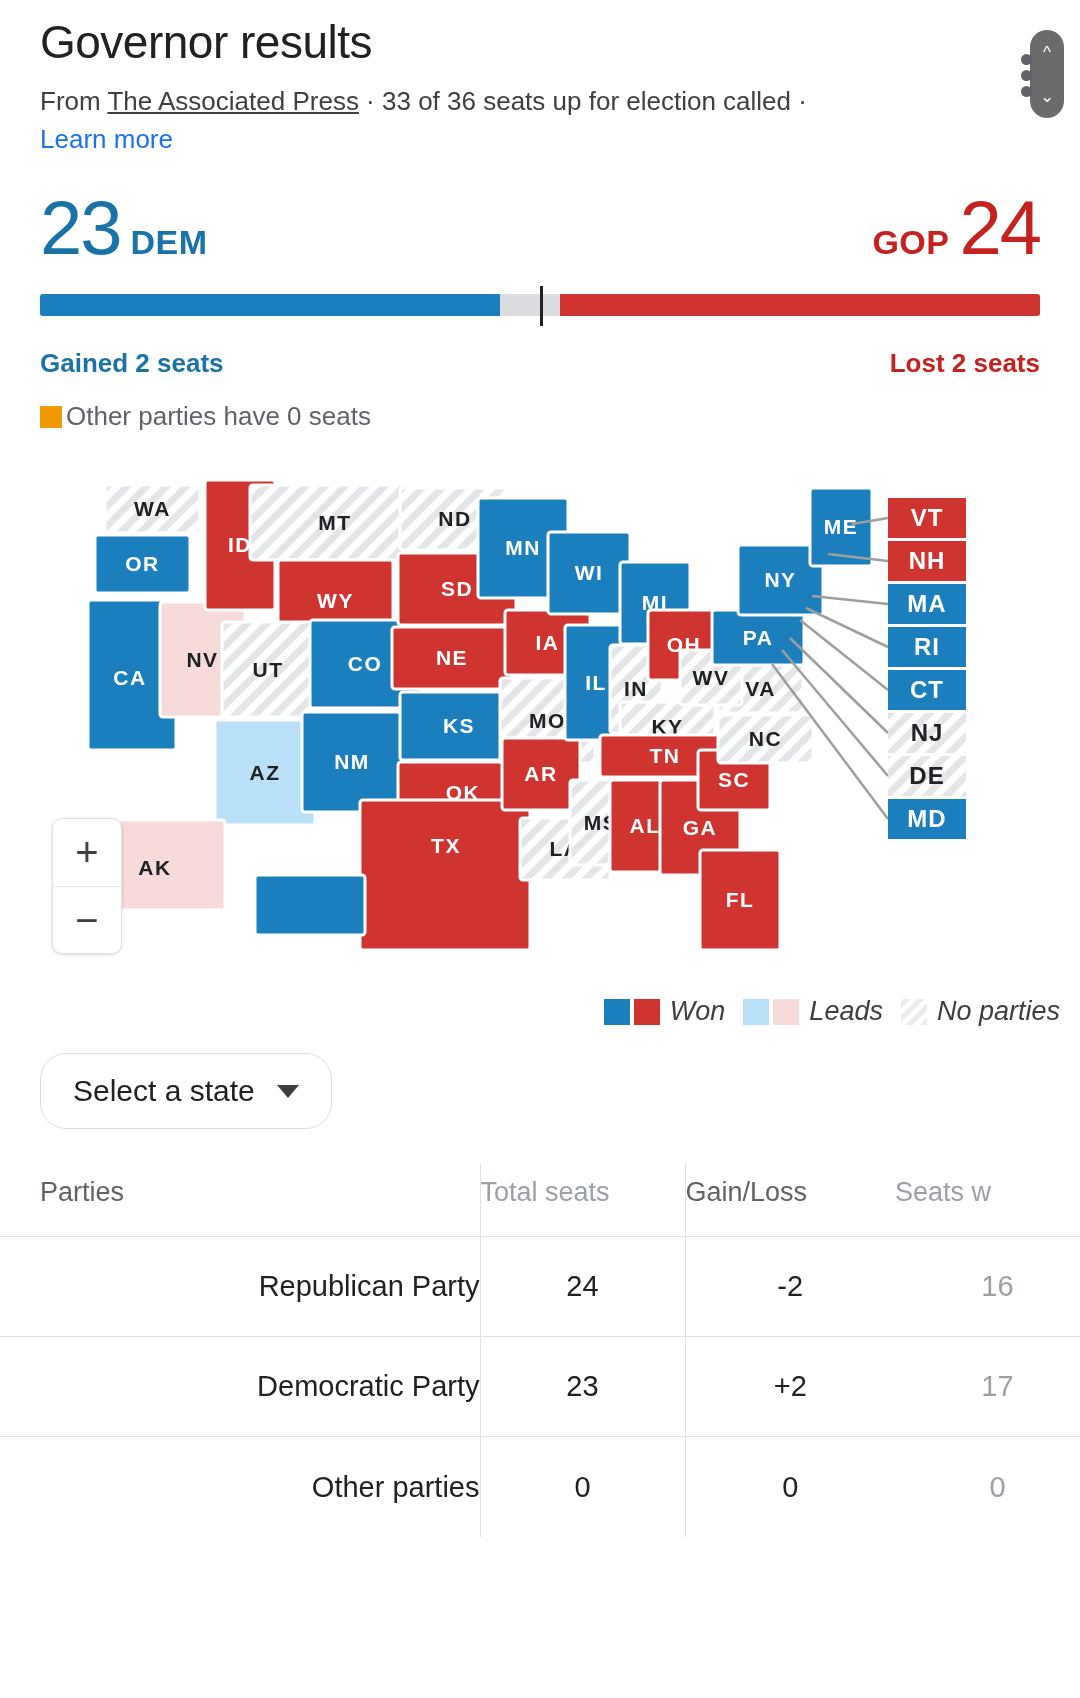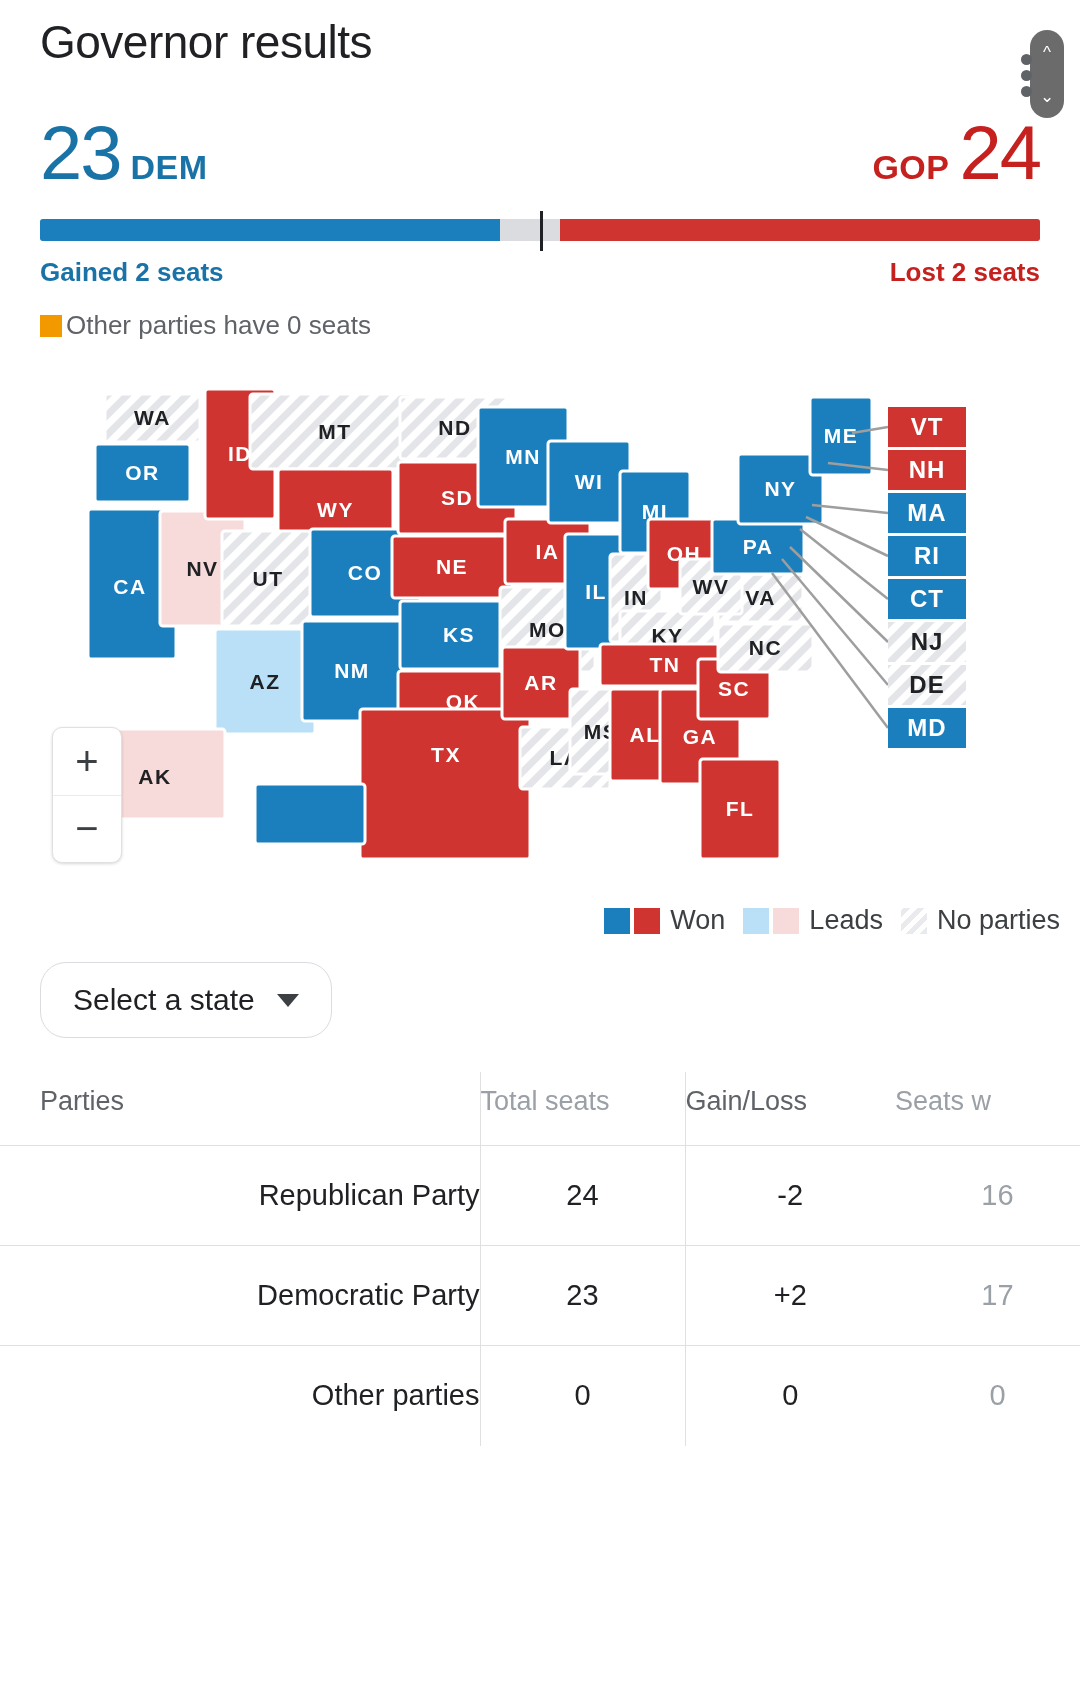--- a/index.html
+++ b/index.html
@@ -49,21 +49,21 @@
   .cell-right { display:flex; align-items:baseline; gap:10px; }
 
   .bar-wrap {
     position:relative; margin-top:30px; height:22px;
     background:#dadce0; border-radius:3px;
   }
   .bar-dem { position:absolute; left:0; top:0; bottom:0; background:#1b7fbd; border-radius:3px 0 0 3px; }
   .bar-gop { position:absolute; right:0; top:0; bottom:0; background:#cf3430; border-radius:0 3px 3px 0; }
   .bar-mid { position:absolute; left:50%; top:-8px; bottom:-10px; width:3px; background:#202124; }
 
-  .gain-row { display:flex; justify-content:space-between; margin-top:16px; }
+  .gain-row { display:flex; justify-content:space-between; margin-top:32px; }
   .gain-dem { color:#1a73a7; font-size:26px; font-weight:700; }
   .gain-gop { color:#c5221f; font-size:26px; font-weight:700; }
 
   .other-row { display:flex; align-items:center; gap:4px; margin-top:22px; }
   .other-swatch { width:22px; height:22px; background:#f29900; }
   .other-text { font-size:26px; color:#5f6368; }
 
   
   .map-area { position:relative; margin-top:18px; height:540px; }
   .map-svg { position:absolute; left:0; top:0; }
@@ -73,21 +73,21 @@
     background:#fff; border:1px solid #e0e0e0; border-radius:10px;
     box-shadow:0 1px 3px rgba(60,64,67,0.2);
     display:flex; flex-direction:column;
   }
   .zoom-btn { flex:1; display:flex; align-items:center; justify-content:center;
               font-size:40px; color:#3c4043; font-weight:300; }
   .zoom-btn.plus { border-bottom:1px solid #e8eaed; }
 
   
   .legend { display:flex; align-items:center; justify-content:flex-end;
-            gap:18px; padding:0 20px 0 40px; margin-top:6px; }
+            gap:18px; padding:0 20px 0 40px; margin-top:6px;font-style:italic; }
   .lg-item { display:flex; align-items:center; gap:10px; }
   .lg-swatches { display:flex; gap:4px; }
   .sw { width:26px; height:26px; }
   .sw.blue { background:#1b7fbd; }
   .sw.red { background:#cf3430; }
   .sw.lblue { background:#b9e0f7; }
   .sw.lred { background:#f7dada; }
   .sw.hatch {
     background:
       repeating-linear-gradient(-45deg,#e8eaed 0 5px,#ffffff 5px 10px);
@@ -125,20 +125,23 @@
   .tbl td.left { text-align:right; padding-left:28px; }
   .tbl td.muted, .tbl th.muted { color:#9aa0a6; }
   .tbl .vline { border-left:1px solid #e0e0e0; }
   .tbl tr:last-child td { border-bottom:none; }
 </style>
 </head>
 <body>
 
 <div class="header">
   <h1 class="title">Governor results</h1>
+  <div class="subtitle">
+    <span>From </span><a class="src" href="#">The Associated Press</a><span> · 33 of 36 seats up for election called · </span><a class="learn" href="#">Learn more</a>
+  </div>
 </div>
 
 <div class="scroll-pill">
   <span class="dots">
       <i></i>
       <i></i>
       <i></i>
     </span>
   <span class="chev">^</span>
   <span class="chev">⌄</span>

